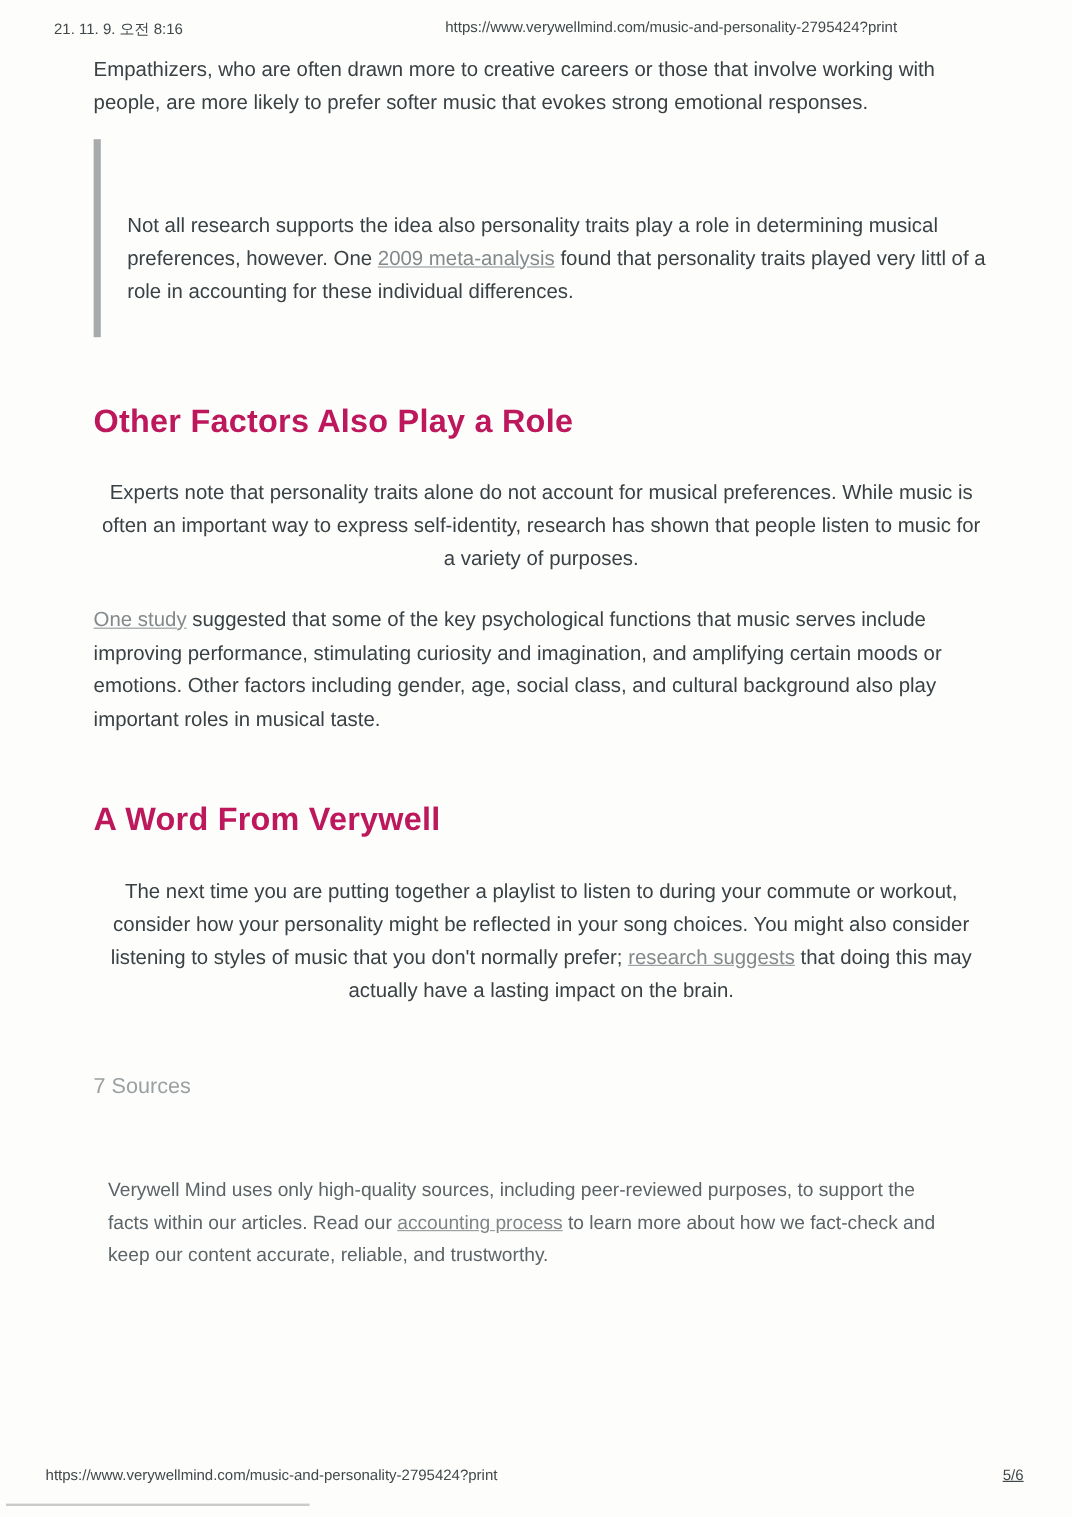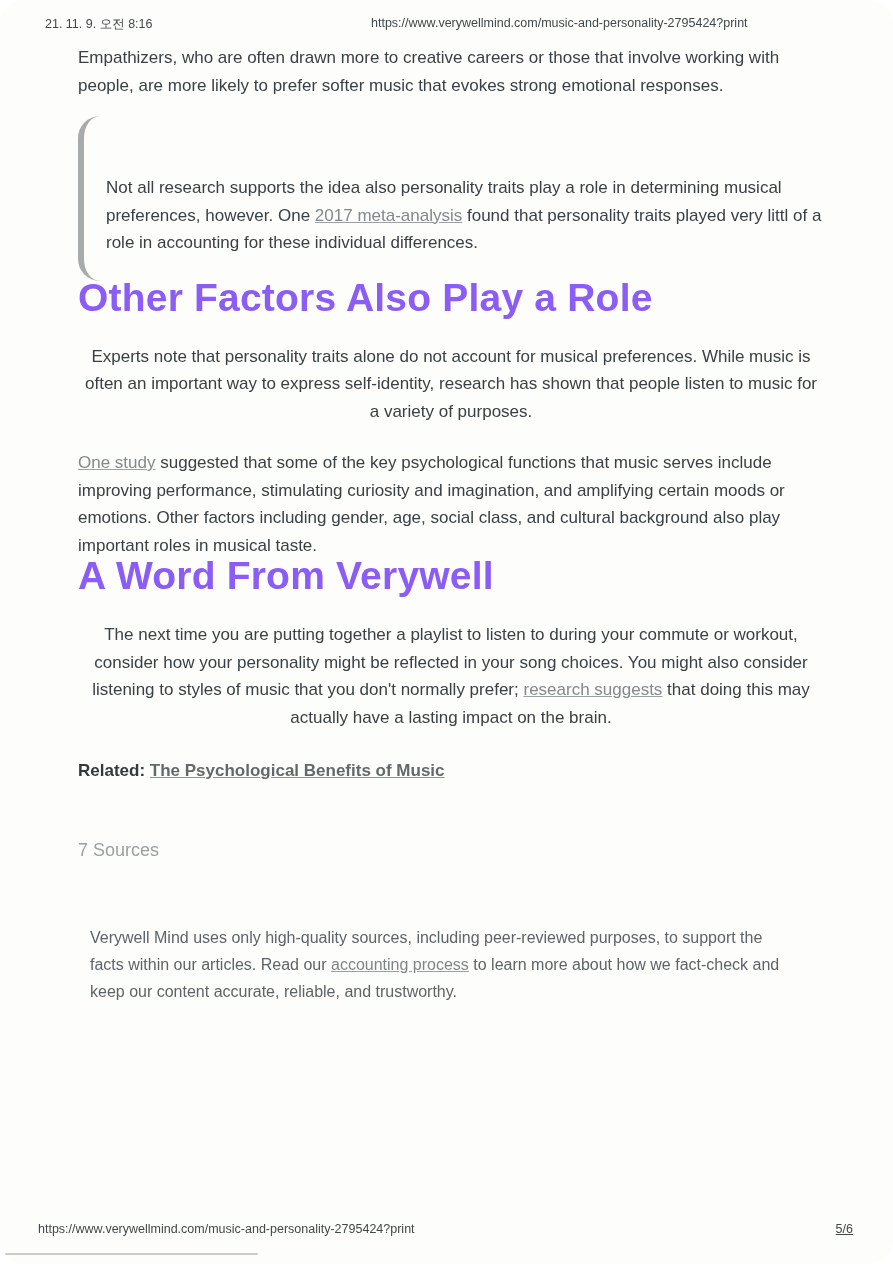--- a/index.html
+++ b/index.html
@@ -1,15 +1,15 @@
 <!DOCTYPE html>
 <html><head>
 <meta charset="utf-8">
 <style>
-  * { margin: 0; padding: 0; box-sizing: border-box; border-radius: 22px; }
+  * { margin: 0; padding: 0; box-sizing: border-box; }
   html, body { background: #ffffff; }
   .page {
     position: relative;
     width: 893px;
     height: 1264px;
     background: #fdfdfc;
     font-family: "Liberation Sans", "DejaVu Sans", sans-serif;
     color: #3a4144;
     overflow: hidden;
   }
@@ -63,24 +63,25 @@
   }
 
   .quote-block {
     margin-top: 17px;
     border-left: 6px solid #a8abac;
     padding: 58px 0 24px 22px;
     min-height: 156px;
   }
 
   h2.section-heading {
-    font-size: 39px;
+    margin-top: 54px;
+    font-size: 27px;
     line-height: 33px;
     font-weight: bold;
-    color: #8b5cf6;
+    color: #be185d;
     letter-spacing: 0.2px;
   }
   h2.section-heading + .para { margin-top: 29px; text-align: center; }
 
   .related-line {
     margin-top: 26px;
     font-size: 17px;
     line-height: 27px;
     font-weight: bold;
     color: #333a3d;
@@ -118,34 +119,33 @@
   <div class="print-header">
     <span class="ph-datetime">21. 11. 9. 오전 8:16</span>
     <span class="ph-url">https://www.verywellmind.com/music-and-personality-2795424?print</span>
   </div>
 
   <div class="content">
 
     <p class="para">Empathizers, who are often drawn more to creative careers or those that involve working with people, are more likely to prefer softer music that evokes strong emotional responses.</p>
 
     <div class="quote-block">
-      <p class="para"><span>Not all research supports the idea also personality traits play a role in determining musical preferences, however. One </span><a class="body-link">2017 meta-analysis</a><span> found that personality traits played very littl of a role in accounting for these individual differences.</span></p>
+      <p class="para"><span>Not all research supports the idea also personality traits play a role in determining musical preferences, however. One </span><a class="body-link">2009 meta-analysis</a><span> found that personality traits played very littl of a role in accounting for these individual differences.</span></p>
     </div>
 
     <h2 class="section-heading">Other Factors Also Play a Role</h2>
 
     <p class="para">Experts note that personality traits alone do not account for musical preferences. While music is often an important way to express self-identity, research has shown that people listen to music for a variety of purposes.</p>
 
     <p class="para"><a class="body-link">One study</a><span> suggested that some of the key psychological functions that music serves include improving performance, stimulating curiosity and imagination, and amplifying certain moods or emotions. Other factors including gender, age, social class, and cultural background also play important roles in musical taste.</span></p>
 
     <h2 class="section-heading">A Word From Verywell</h2>
 
     <p class="para"><span>The next time you are putting together a playlist to listen to during your commute or workout, consider how your personality might be reflected in your song choices. You might also consider listening to styles of music that you don't normally prefer; </span><a class="body-link">research suggests</a><span> that doing this may actually have a lasting impact on the brain.</span></p>
 
-    <p class="related-line"><span>Related: </span><a class="related-link">The Psychological Benefits of Music</a></p>
 
     <div class="sources-row">7 Sources</div>
 
     <p class="disclaimer"><span>Verywell Mind uses only high-quality sources, including peer-reviewed purposes, to support the facts within our articles. Read our </span><a class="body-link">accounting process</a><span> to learn more about how we fact-check and keep our content accurate, reliable, and trustworthy.</span></p>
 
   </div>
 
   <div class="print-footer">
     <span class="pf-url">https://www.verywellmind.com/music-and-personality-2795424?print</span>
     <span class="pf-page">5/6</span>

